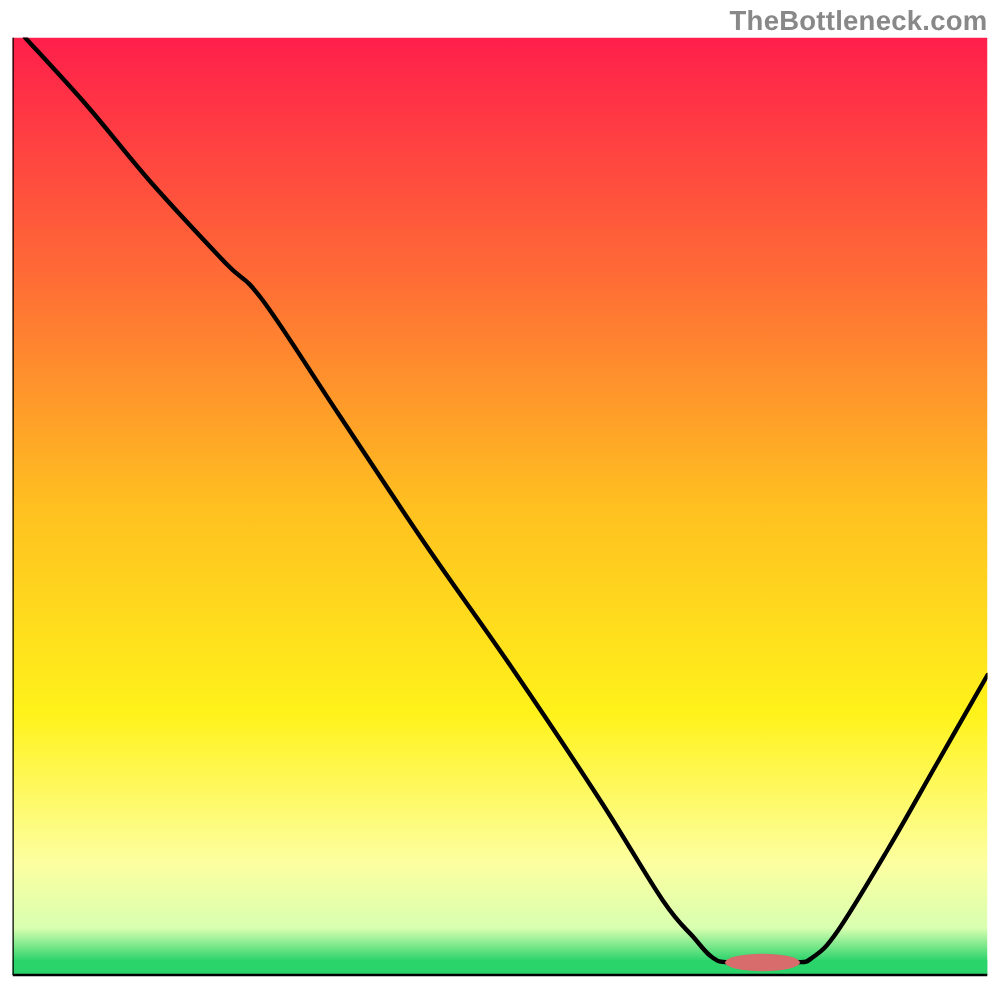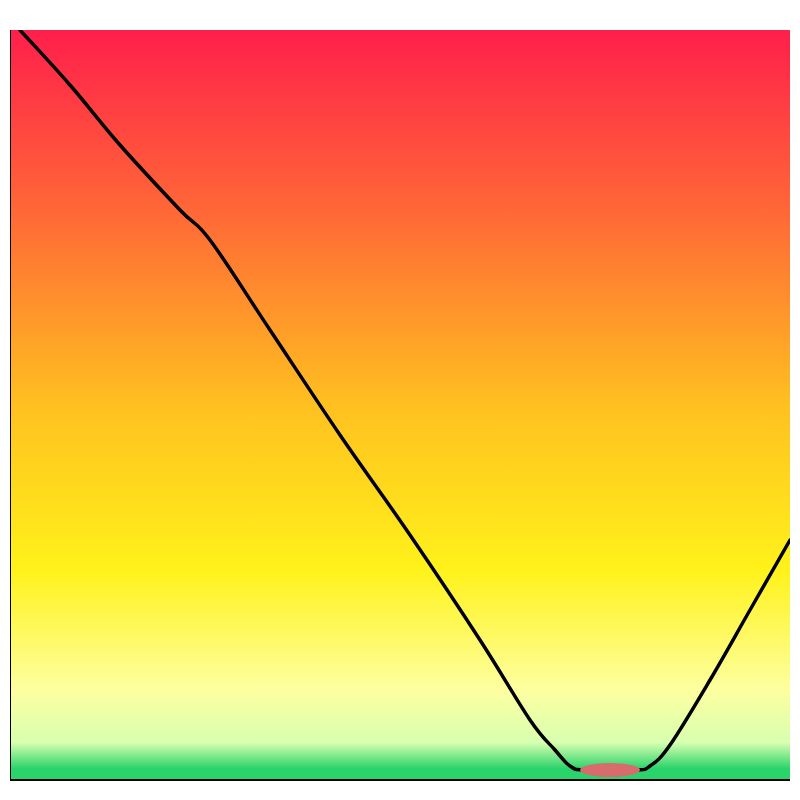--- a/index.html
+++ b/index.html
@@ -32,20 +32,21 @@
     height: 760px;
   }
   svg {
     display: block;
   }
 </style>
 </head>
 <body>
 
 <div class="stage">
+  <div class="watermark">TheBottleneck.com</div>
 
   <div class="plot-wrap">
     <svg id="plot" width="780" height="760" viewBox="0 0 780 760">
       <defs>
         <linearGradient id="bg-grad" x1="0" y1="0" x2="0" y2="1">
             <stop offset="0%" stop-color="#ff1f4b"></stop>
             <stop offset="25%" stop-color="#ff6a36"></stop>
             <stop offset="50%" stop-color="#ffc020"></stop>
             <stop offset="72%" stop-color="#fff21a"></stop>
             <stop offset="88%" stop-color="#fdffa0"></stop>

